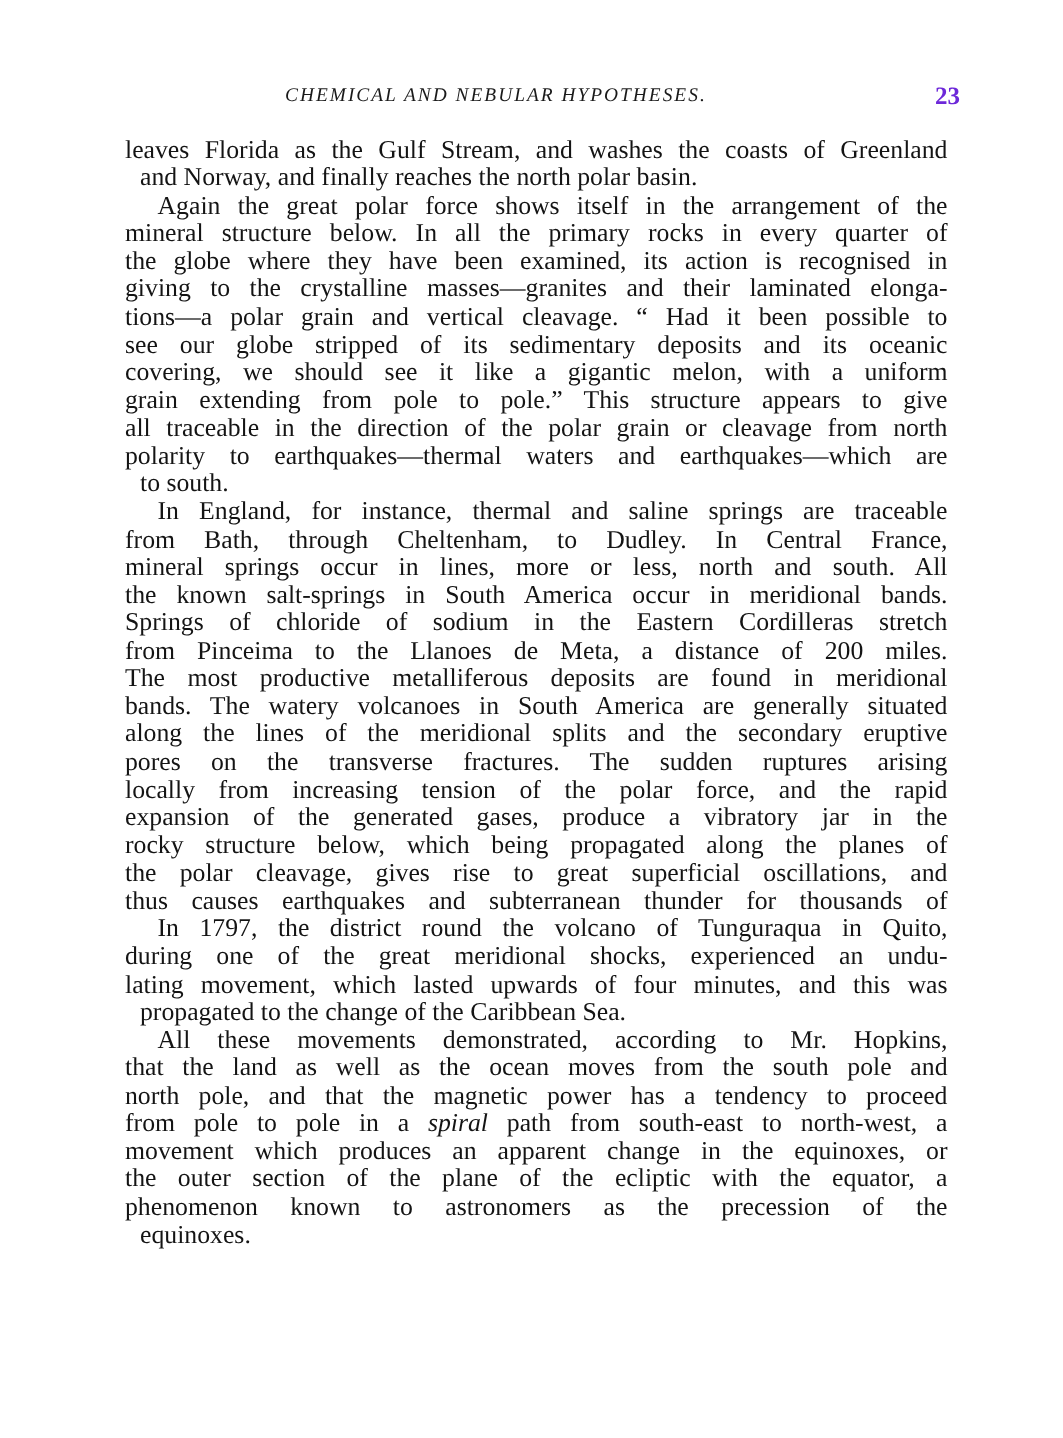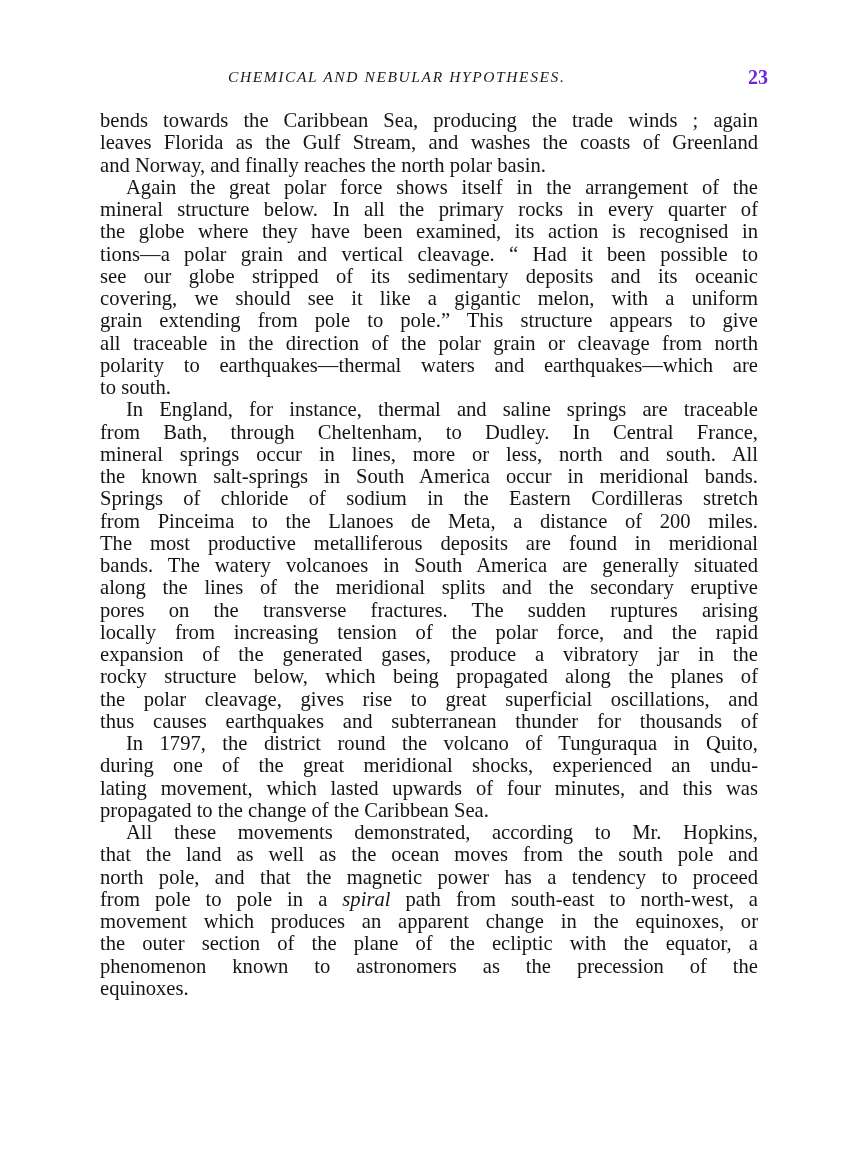--- a/index.html
+++ b/index.html
@@ -59,44 +59,45 @@
     }
     .em { font-style: italic; margin-top: 11px; }
     .line {
       display: block;
       text-align: justify;
       text-align-last: justify;
       white-space: nowrap;
     }
     .line.last {
       text-align-last: left;
+      margin-left: 12px;
     }
     .line.first-indent {
       padding-left: 26px;
     }
   </style>
 </head>
 <body>
 
 <div class="page">
   <div class="running-head">
     <span class="running-title">Chemical and Nebular Hypotheses.</span>
     <span class="page-number">23</span>
   </div>
 
   <div class="body-text" id="body-text">
       <div>
-        <span class="line">bends towards the Caribbean Sea, producing the trade winds ; again</span>
         <span class="line">leaves Florida as the Gulf Stream, and washes the coasts of Greenland</span>
         <span class="line last">and Norway, and finally reaches the north polar basin.</span>
       </div>
       <div>
         <span class="line first-indent">Again the great polar force shows itself in the arrangement of the</span>
         <span class="line">mineral structure below.  In all the primary rocks in every quarter of</span>
         <span class="line">the globe where they have been examined, its action is recognised in</span>
+        <span class="line">giving to the crystalline masses—granites and their laminated elonga-</span>
         <span class="line">tions—a polar grain and vertical cleavage.  “ Had it been possible to</span>
         <span class="line">see our globe stripped of its sedimentary deposits and its oceanic</span>
         <span class="line">covering, we should see it like a gigantic melon, with a uniform</span>
         <span class="line">grain extending from pole to pole.”  This structure appears to give</span>
         <span class="line">all traceable in the direction of the polar grain or cleavage from north</span>
         <span class="line">polarity to earthquakes—thermal waters and earthquakes—which are</span>
         <span class="line last">to south.</span>
       </div>
       <div>
         <span class="line first-indent">In England, for instance, thermal and saline springs are traceable</span>

